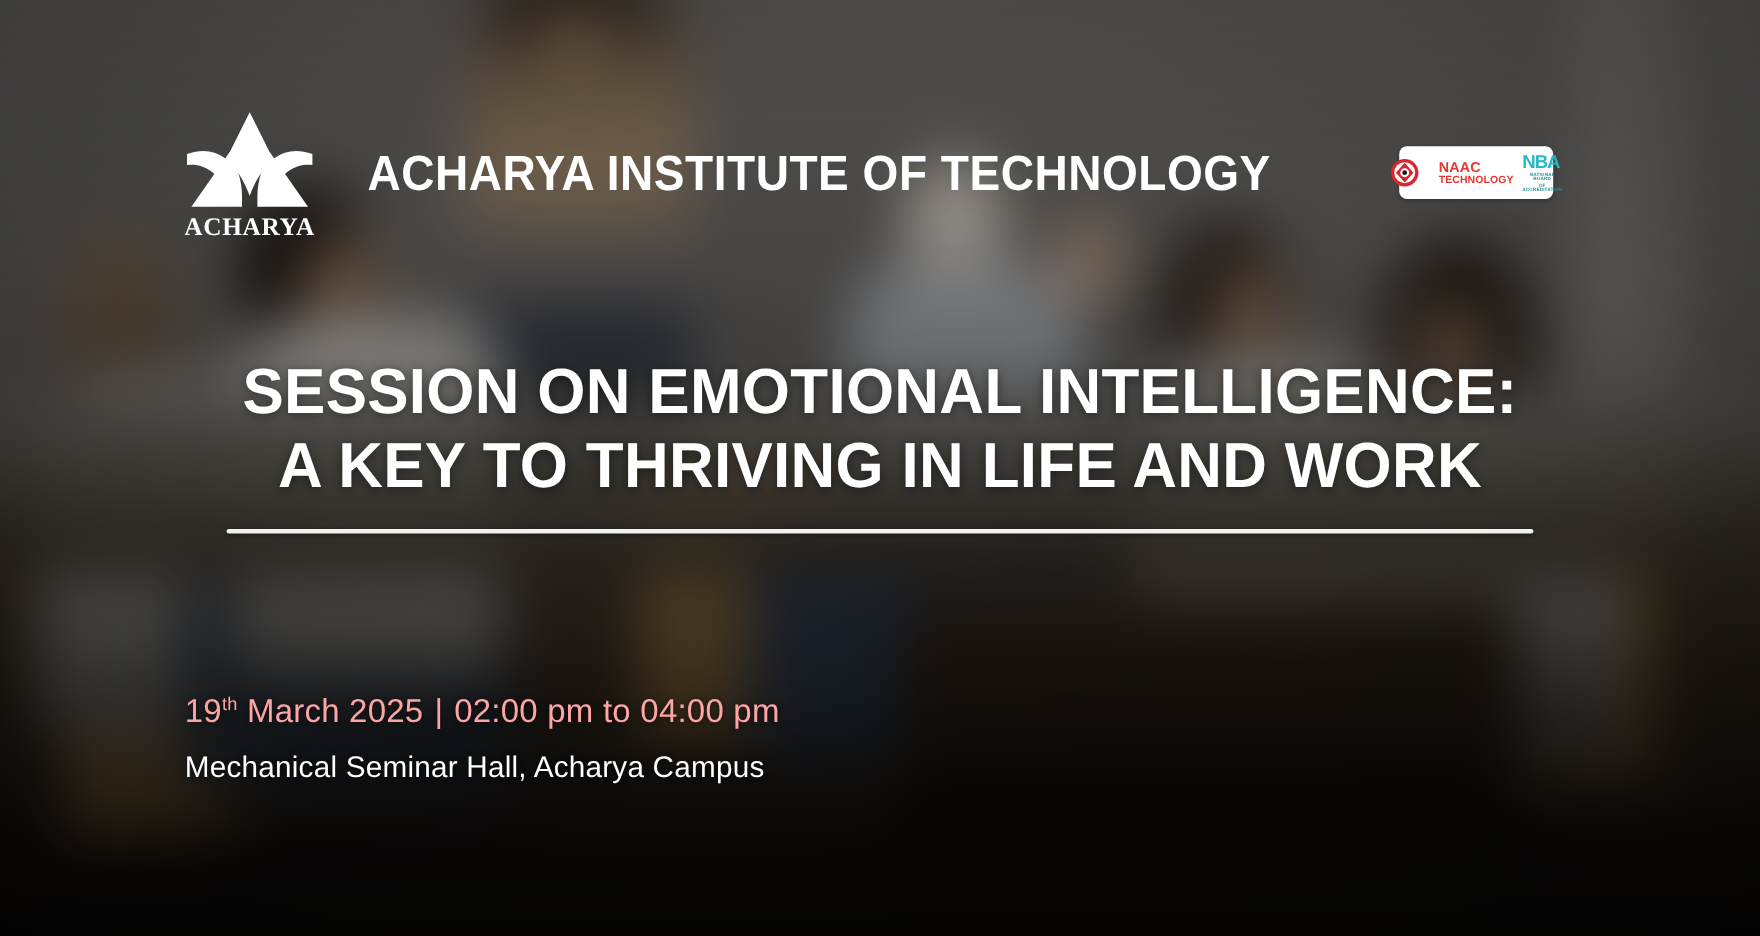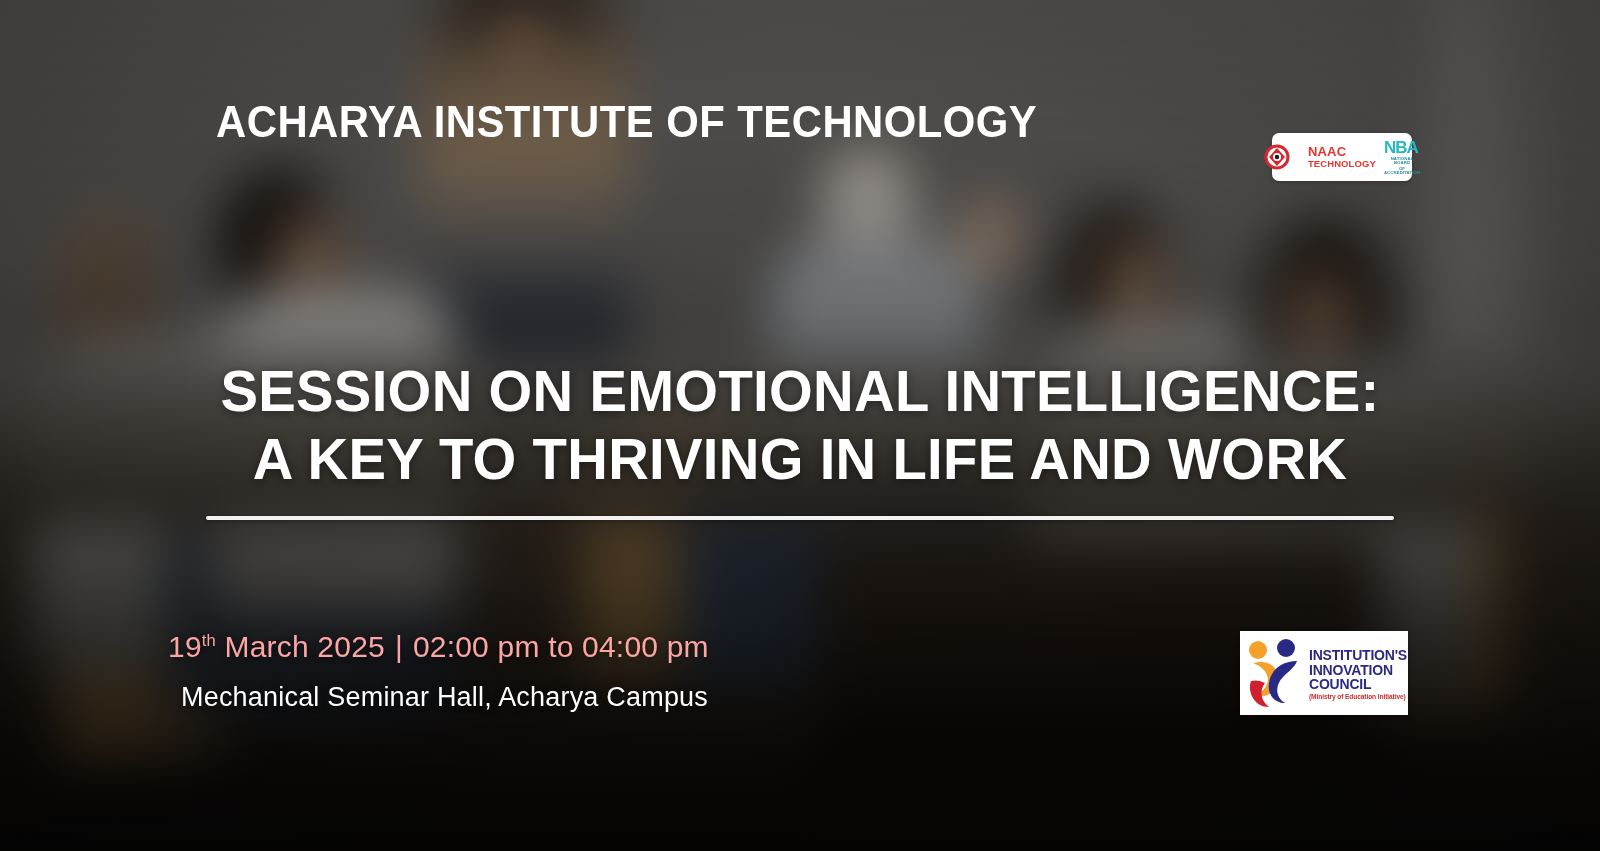--- a/index.html
+++ b/index.html
@@ -171,21 +171,21 @@
     font-family: "Liberation Sans", sans-serif; margin-top: 1px;
   }
   .nba-group { display: flex; flex-direction: column; align-items: flex-start; line-height: 1; }
   .nba-mark { font-size: 17px; font-weight: 800; color: #26b8c4; letter-spacing: -1px;
     font-family: "Liberation Sans", sans-serif; }
   .nba-sub { font-size: 4.3px; font-weight: 700; color: #2a8f9c; letter-spacing: .1px;
     font-family: "Liberation Sans", sans-serif; text-align: center; margin-top: 1px; }
 
   
   .title-block {
-    position: absolute; left: 0; right: 0; top: 322px; text-align: center; margin-top: 35px;
+    position: absolute; left: 0; right: 0; top: 322px; text-align: center;
   }
   .title-line {
     color: #ffffff;
     font-size: 58px;
     font-weight: 700;
     line-height: 1.18;
     letter-spacing: 0.3px;
     font-family: "Liberation Sans", sans-serif;
     text-shadow: 0 2px 10px rgba(0,0,0,0.45);
     transform: scaleX(0.97);
@@ -207,21 +207,20 @@
   }
   .detail-when sup { font-size: 0.55em; vertical-align: super; }
   .detail-when .sep { display: inline-block; padding: 0 10px; }
   .detail-where {
     margin-top: 18px;
     color: #ffffff; font-size: 27px; font-weight: 400;
     font-family: "Liberation Sans", sans-serif;
     letter-spacing: .2px;
     text-shadow: 0 1px 6px rgba(0,0,0,0.55);
     white-space: nowrap;
-    margin-left: 13px;
   }
 
   
   .iic-badge {
     position: absolute; left: 1240px; top: 631px;
     width: 168px; height: 84px;
     background: #ffffff;
     display: flex; align-items: center; gap: 4px;
     padding: 4px 5px;
     box-shadow: 0 1px 4px rgba(0,0,0,0.3);
@@ -281,20 +280,36 @@
     <div class="table"></div>
     <div class="band-mid"></div>
   </div>
 
   <div class="scrim"></div>
   <div class="vignette"></div>
 
   <div class="content">
 
     <div class="header">
+      <div class="logo-mark">
+        <svg viewBox="0 0 118 124" xmlns="http://www.w3.org/2000/svg" aria-hidden="true">
+
+          <path d="M2 44 C24 36 40 46 48 62 L38 78 C31 62 18 52 2 54 Z" fill="#ffffff"></path>
+
+          <path d="M116 44 C94 36 78 46 70 62 L80 78 C87 62 100 52 116 54 Z" fill="#ffffff"></path>
+
+          <path d="M59 6 L80 48 C72 56 64 68 59 82 C54 68 46 56 38 48 Z" fill="#ffffff"></path>
+
+          <path d="M6 92 L41 42 C47 55 52 68 52 82 L52 92 Z" fill="#ffffff"></path>
+
+          <path d="M112 92 L77 42 C71 55 66 68 66 82 L66 92 Z" fill="#ffffff"></path>
+
+          <text x="59" y="118" text-anchor="middle" fill="#ffffff" font-family="Liberation Serif, serif" font-size="23" font-weight="700" letter-spacing="0.6">ACHARYA</text>
+        </svg>
+      </div>
       <div class="inst-name">ACHARYA INSTITUTE OF TECHNOLOGY</div>
     </div>
 
     <div class="accred-badge">
       <div class="naac-group">
         <svg class="naac-seal" viewBox="0 0 26 26" xmlns="http://www.w3.org/2000/svg">
           <circle cx="13" cy="13" r="12.5" fill="#d9262c"></circle>
           <circle cx="13" cy="13" r="9.5" fill="#ffffff"></circle>
           <path d="M13 4 L21 13 L13 22 L5 13 Z" fill="#d9262c"></path>
           <circle cx="13" cy="13" r="4" fill="#ffffff"></circle>
@@ -316,30 +331,15 @@
       <div class="title-line">SESSION ON EMOTIONAL INTELLIGENCE:</div>
       <div class="title-line">A KEY TO THRIVING IN LIFE AND WORK</div>
       <div class="title-rule"></div>
     </div>
 
     <div class="details">
       <div class="detail-when"><span>19</span><sup>th</sup><span> March 2025</span><span class="sep">|</span><span>02:00 pm to 04:00 pm</span></div>
       <div class="detail-where">Mechanical Seminar Hall, Acharya Campus</div>
     </div>
 
-    <div class="iic-badge">
-      <svg class="iic-mark" viewBox="0 0 60 72" xmlns="http://www.w3.org/2000/svg">
-        <circle cx="13" cy="13" r="9" fill="#f5a02a"></circle>
-        <circle cx="41" cy="11" r="9" fill="#2a2a86"></circle>
-        <path d="M8 26 C24 22 34 30 33 44 C32 56 20 62 10 58 C20 54 25 46 22 38 C19 31 13 28 8 26 Z" fill="#f5a02a"></path>
-        <path d="M52 24 C38 24 26 32 24 46 C22 58 30 66 40 66 C30 60 30 48 38 40 C44 34 50 30 52 24 Z" fill="#2a2a86"></path>
-        <path d="M6 44 C2 56 10 70 24 70 C16 64 14 54 20 46 C14 43 10 43 6 44 Z" fill="#cf2030"></path>
-      </svg>
-      <div class="iic-text">
-        <div class="t1">INSTITUTION'S</div>
-        <div class="t2">INNOVATION</div>
-        <div class="t3">COUNCIL</div>
-        <div class="t4">(Ministry of Education Initiative)</div>
-      </div>
-    </div>
 
   </div>
 </div>
 
 </body></html>

